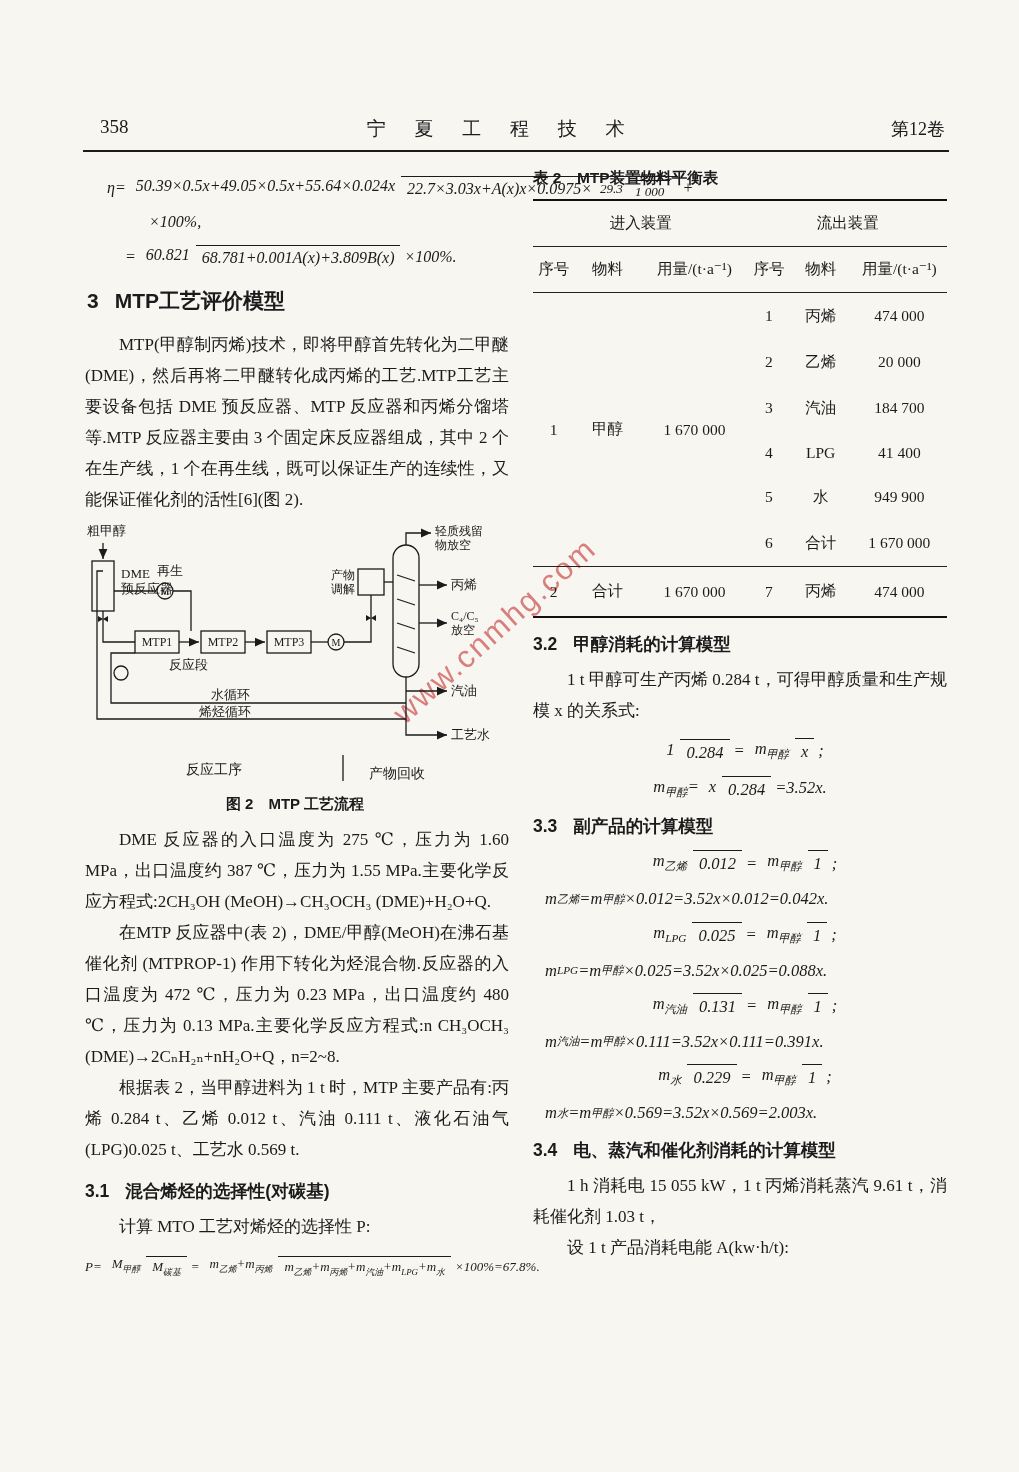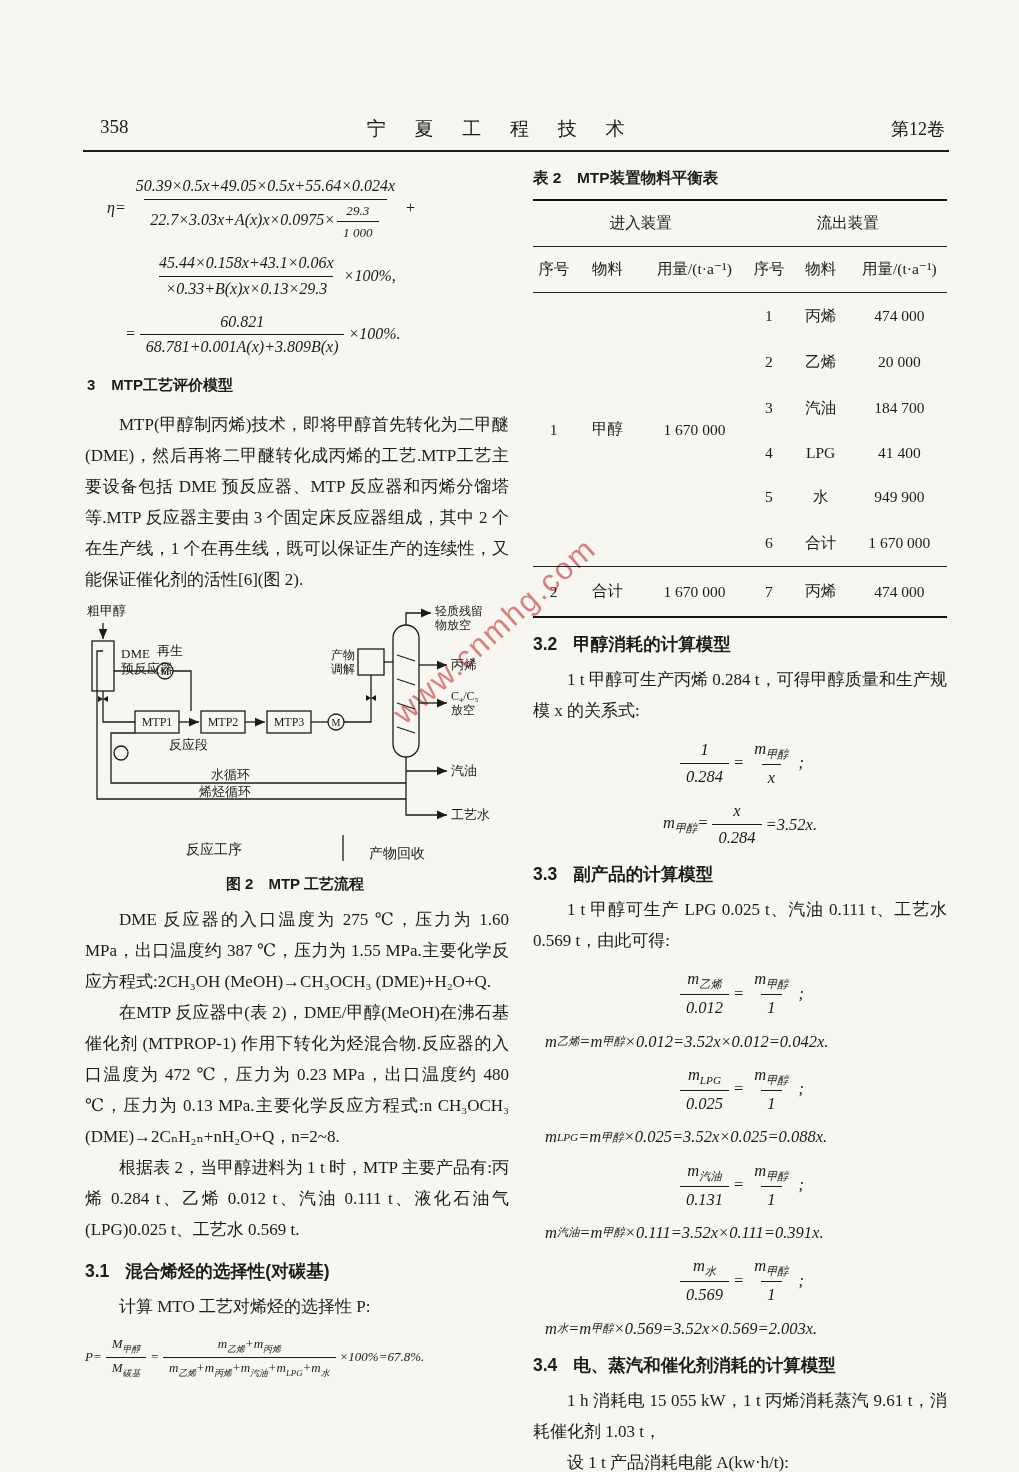--- a/index.html
+++ b/index.html
@@ -11,31 +11,31 @@
   }
   
   .hdr-pageno { position: absolute; left: 100px; top: 116px; font-size: 19px; }
   .hdr-journal { position: absolute; left: 0; right: 16px; top: 116px; text-align: center; font-size: 19px; letter-spacing: 12px; }
   .hdr-vol { position: absolute; right: 74px; top: 117px; font-size: 18px; }
   .hdr-rule { position: absolute; left: 83px; right: 70px; top: 150px; height: 2px; background: #1b1b1b; }
   
   .col-left  { position: absolute; left: 85px;  top: 164px; width: 424px; }
   .col-right { position: absolute; left: 533px; top: 164px; width: 414px; }
   p.body { font-size: 17px; line-height: 31px; text-align: justify; text-indent: 2em; margin: 0; }
-  h2.sec { font-size: 15px; font-weight: bold; margin: 18px 0 14px 2px; font-family: "Liberation Sans", "DejaVu Sans", sans-serif; }
+  h2.sec { font-size: 21px; font-weight: bold; margin: 18px 0 14px 2px; font-family: "Liberation Sans", "DejaVu Sans", sans-serif; }
   h3.subsec { font-size: 17.5px; font-weight: bold; margin: 14px 0 8px 0; font-family: "Liberation Sans", "DejaVu Sans", sans-serif; }
   .hnum { margin-right: 16px; }
   
   .mathline { display: flex; align-items: center; font-size: 16.5px; line-height: 1.3; margin: 12px 0; font-style: italic; flex-wrap: nowrap; }
   .mathline.center { justify-content: center; }
   .mathline.indent1 { padding-left: 22px; }
   .mathline.indent2 { padding-left: 64px; }
   .mathline.indent3 { padding-left: 40px; }
   .mathline.resline { padding-left: 12px; margin: 8px 0; }
-  .frac { display: inline-flex; flex-direction: column; align-items: center; vertical-align: middle; margin: 0 4px; text-align: center; }
+  .frac { display: inline-flex; flex-direction: row; vertical-align: middle; margin: 0 4px; text-align: center; }
   .frac .fn { padding: 0 6px 2px; display: block; white-space: nowrap; }
   .frac .fd { border-top: 1.4px solid #1b1b1b; padding: 2px 6px 0; display: block; white-space: nowrap; }
   .frac.mini { font-size: 0.82em; margin: 0 2px; display: inline-flex; }
   sub { font-size: 0.68em; }
   .p-formula { font-size: 13px; margin: 14px 0 0 0; }
   .eta-math { font-size: 16px; }
   
   .fig-wrap { margin: 8px 0 0 -4px; }
   .fig-caption { text-align: center; font-weight: bold; font-size: 15px; margin: 6px 0 10px 0; font-family: "Liberation Sans", "DejaVu Sans", sans-serif; }
   svg text { font-family: inherit; }
@@ -75,24 +75,20 @@
       <span class="frac">
         <span class="fn">50.39×0.5x+49.05×0.5x+55.64×0.024x</span>
         <span class="fd"><span>22.7×3.03x+A(x)x×0.0975×</span><span class="frac mini">
               <span class="fn">29.3</span>
               <span class="fd">1 000</span>
             </span></span>
       </span>
       <span>+</span>
     </div>
     <div class="mathline indent2 eta-math">
-      <span class="frac">
-        <span class="fn">45.44×0.158x+43.1×0.06x</span>
-        <span class="fd">×0.33+B(x)x×0.13×29.3</span>
-      </span>
       <span>×100%,</span>
     </div>
     <div class="mathline indent3 eta-math">
       <span>=</span>
       <span class="frac">
         <span class="fn">60.821</span>
         <span class="fd">68.781+0.001A(x)+3.809B(x)</span>
       </span>
       <span>×100%.</span>
     </div>
@@ -288,21 +284,20 @@
     <span class="frac">
         <span class="fn">x</span>
         <span class="fd">0.284</span>
       </span>
     <span>=3.52x.</span>
   </div>
 
   <h3 class="subsec">
     <span class="hnum">3.3</span><span>副产品的计算模型</span>
   </h3>
-  <p class="body">1 t 甲醇可生产 LPG 0.025 t、汽油 0.111 t、工艺水 0.569 t，由此可得:</p>
 
   <div class="mathline center">
     <span class="frac">
         <span class="fn"><span>m</span><sub>乙烯</sub></span>
         <span class="fd">0.012</span>
       </span>
     <span>=</span>
     <span class="frac">
         <span class="fn"><span>m</span><sub>甲醇</sub></span>
         <span class="fd">1</span>
@@ -353,21 +348,21 @@
       <span>m</span>
       <sub>汽油</sub>
       <span>=m</span>
       <sub>甲醇</sub>
       <span>×0.111=3.52x×0.111=0.391x.</span>
     </div>
 
   <div class="mathline center">
     <span class="frac">
         <span class="fn"><span>m</span><sub>水</sub></span>
-        <span class="fd">0.569</span>
+        <span class="fd">0.229</span>
       </span>
     <span>=</span>
     <span class="frac">
         <span class="fn"><span>m</span><sub>甲醇</sub></span>
         <span class="fd">1</span>
       </span>
     <span>;</span>
   </div>
   <div class="mathline resline">
       <span>m</span>

